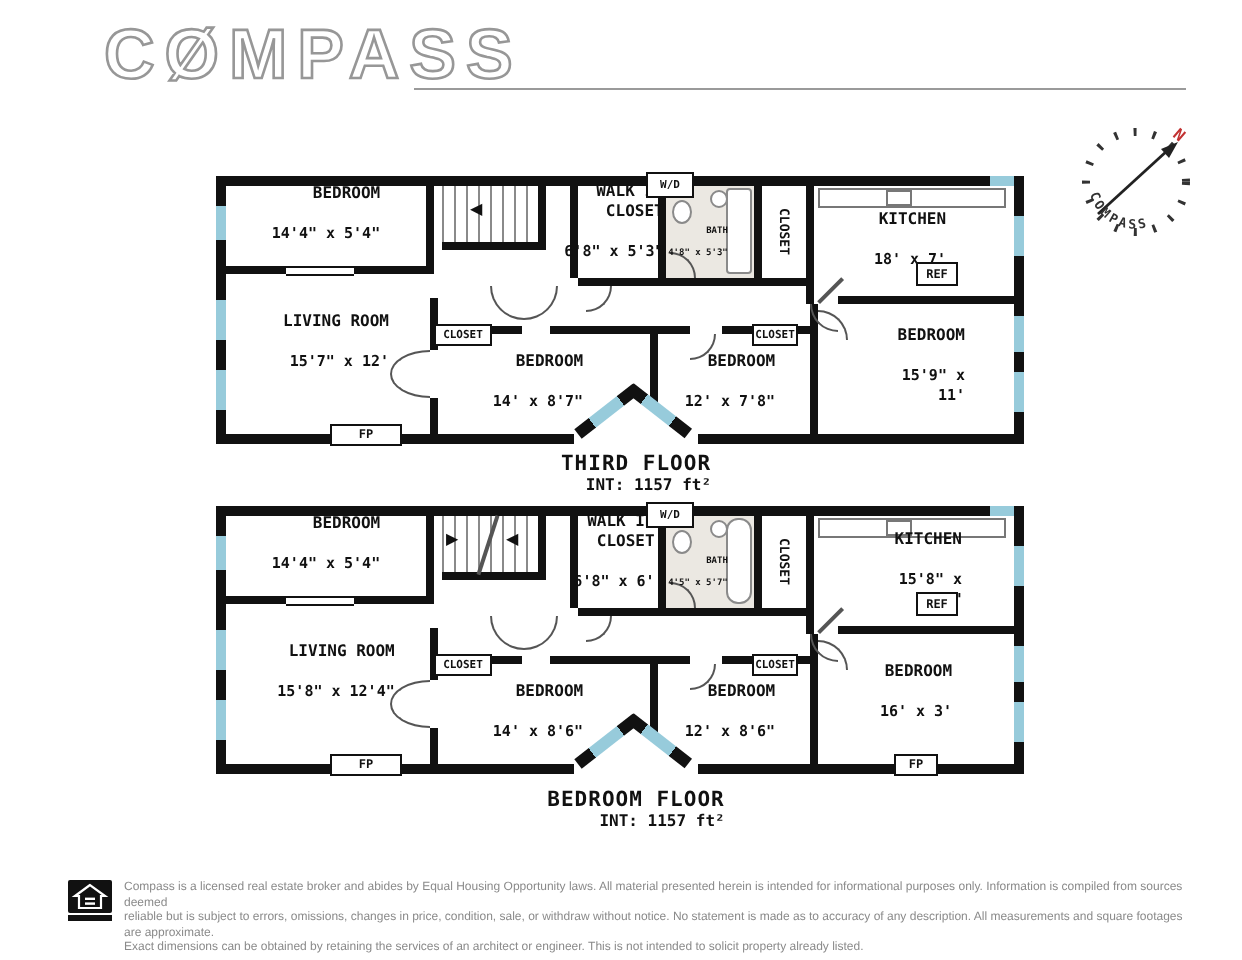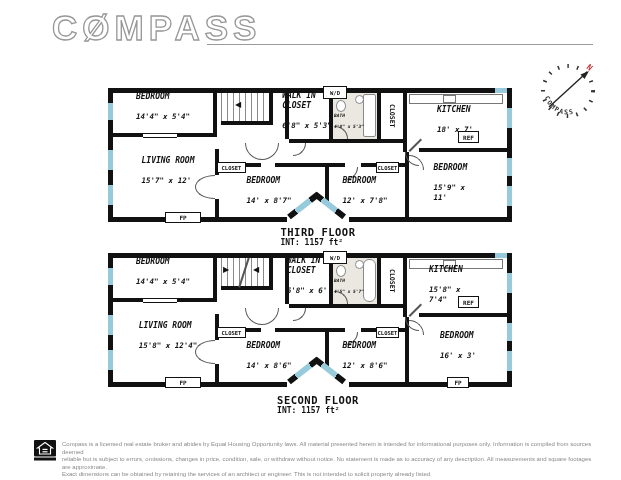--- a/index.html
+++ b/index.html
@@ -10,38 +10,38 @@
         font-size:35px;font-weight:700;letter-spacing:5px;color:#fff;margin-left:28px;
         -webkit-text-stroke:1.3px #979797;}
   .address{position:absolute;left:212px;top:28px;font-size:9.5px;font-weight:700;letter-spacing:.4px;}
   .hline{position:absolute;left:207px;top:44px;width:386px;height:1px;background:#9a9a9a;}
   
   .plan{position:absolute;left:108px;width:404px;height:134px;border:5px solid #111;
         box-sizing:border-box;background:#fff;}
   .wall{position:absolute;background:#111;}
   .win{position:absolute;background:var(--win,#97cbdb);}
   .lowwall{position:absolute;height:3px;border-top:1px solid #111;border-bottom:1px solid #111;background:#fff;}
-  .rlabel{position:absolute;transform:translate(-50%,-50%);text-align:left;font-weight:700;
-          font-size:8px;line-height:10px;white-space:pre-line;z-index:4;font-style:italic;}
+  .rlabel{position:absolute;transform:translate(-50%,-50%);text-align:right;font-weight:700;
+          font-size:8px;line-height:10px;white-space:pre-line;z-index:4;}
   .rlabel .dims{font-size:7.5px;}
   .tiny{font-size:4.5px;line-height:5.5px;}
   .box{position:absolute;background:#fff;border:1px solid #111;font-size:6px;font-weight:700;
        display:flex;align-items:center;justify-content:center;z-index:5;box-sizing:border-box;}
   .vcloset{position:absolute;display:flex;align-items:center;justify-content:center;
            font-size:6.5px;font-weight:700;writing-mode:vertical-rl;z-index:4;}
   .stairs{position:absolute;background:repeating-linear-gradient(90deg,#8a8a8a 0 1px,#fff 1px 6px);}
   .arrow{position:absolute;font-size:8px;line-height:8px;z-index:3;font-family:"DejaVu Sans",sans-serif;}
   .arc{position:absolute;z-index:2;box-sizing:border-box;}
   .diag{position:absolute;background:#555;z-index:2;}
   .bathfloor{position:absolute;background:#ebe8e2;}
   .fix{position:absolute;background:#fff;border:1px solid #8a8a8a;box-sizing:border-box;z-index:2;}
   .cover{position:absolute;background:#fff;z-index:2;}
   .bay{position:absolute;width:37px;height:6px;z-index:3;
        background:linear-gradient(90deg,#111 0 9px,var(--win,#97cbdb) 9px 27px,#111 27px);}
-  .floor-title{position:absolute;left:318px;transform:translateX(-50%);text-align:left;font-weight:700;}
+  .floor-title{position:absolute;left:318px;transform:translateX(-50%);text-align:right;font-weight:700;}
   .floor-title .t{font-size:10.5px;letter-spacing:.5px;}
   .floor-title .a{font-size:8px;}
   .footer-text{position:absolute;left:62px;top:441px;width:532px;
                font-family:"Liberation Sans",sans-serif;font-size:6px;line-height:7.6px;color:#8a8a8a;}
   .rose{position:absolute;left:531px;top:55px;}
   .eho{position:absolute;left:33px;top:440px;}
 </style>
 </head>
 <body>
 
@@ -257,21 +257,21 @@
       <div>BEDROOM</div>
       <div class="dims">12' x 8'6"</div>
     </div>
     <div class="rlabel" style="left:345px;top:88px;">
       <div>BEDROOM</div>
       <div class="dims">16' x 3'</div>
     </div>
   </div>
 
   <div class="floor-title" style="top:394px;">
-    <div class="t">SECOND FLOOR</div>
+    <div class="t">BEDROOM FLOOR</div>
     <div class="a">INT: 1157 ft²</div>
   </div>
 
   <svg class="eho" width="24" height="22" viewBox="0 0 24 22">
     <rect x="1" y="0" width="22" height="16.5" rx="1" fill="#111"></rect>
     <path d="M12 2.5 L4.5 8 H6.5 V14 H17.5 V8 H19.5 Z" fill="none" stroke="#fff" stroke-width="1.1"></path>
     <rect x="9.5" y="8.8" width="5" height="1.2" fill="#fff"></rect>
     <rect x="9.5" y="11.2" width="5" height="1.2" fill="#fff"></rect>
     <rect x="1" y="17.5" width="22" height="3" fill="#111"></rect>
   </svg>

